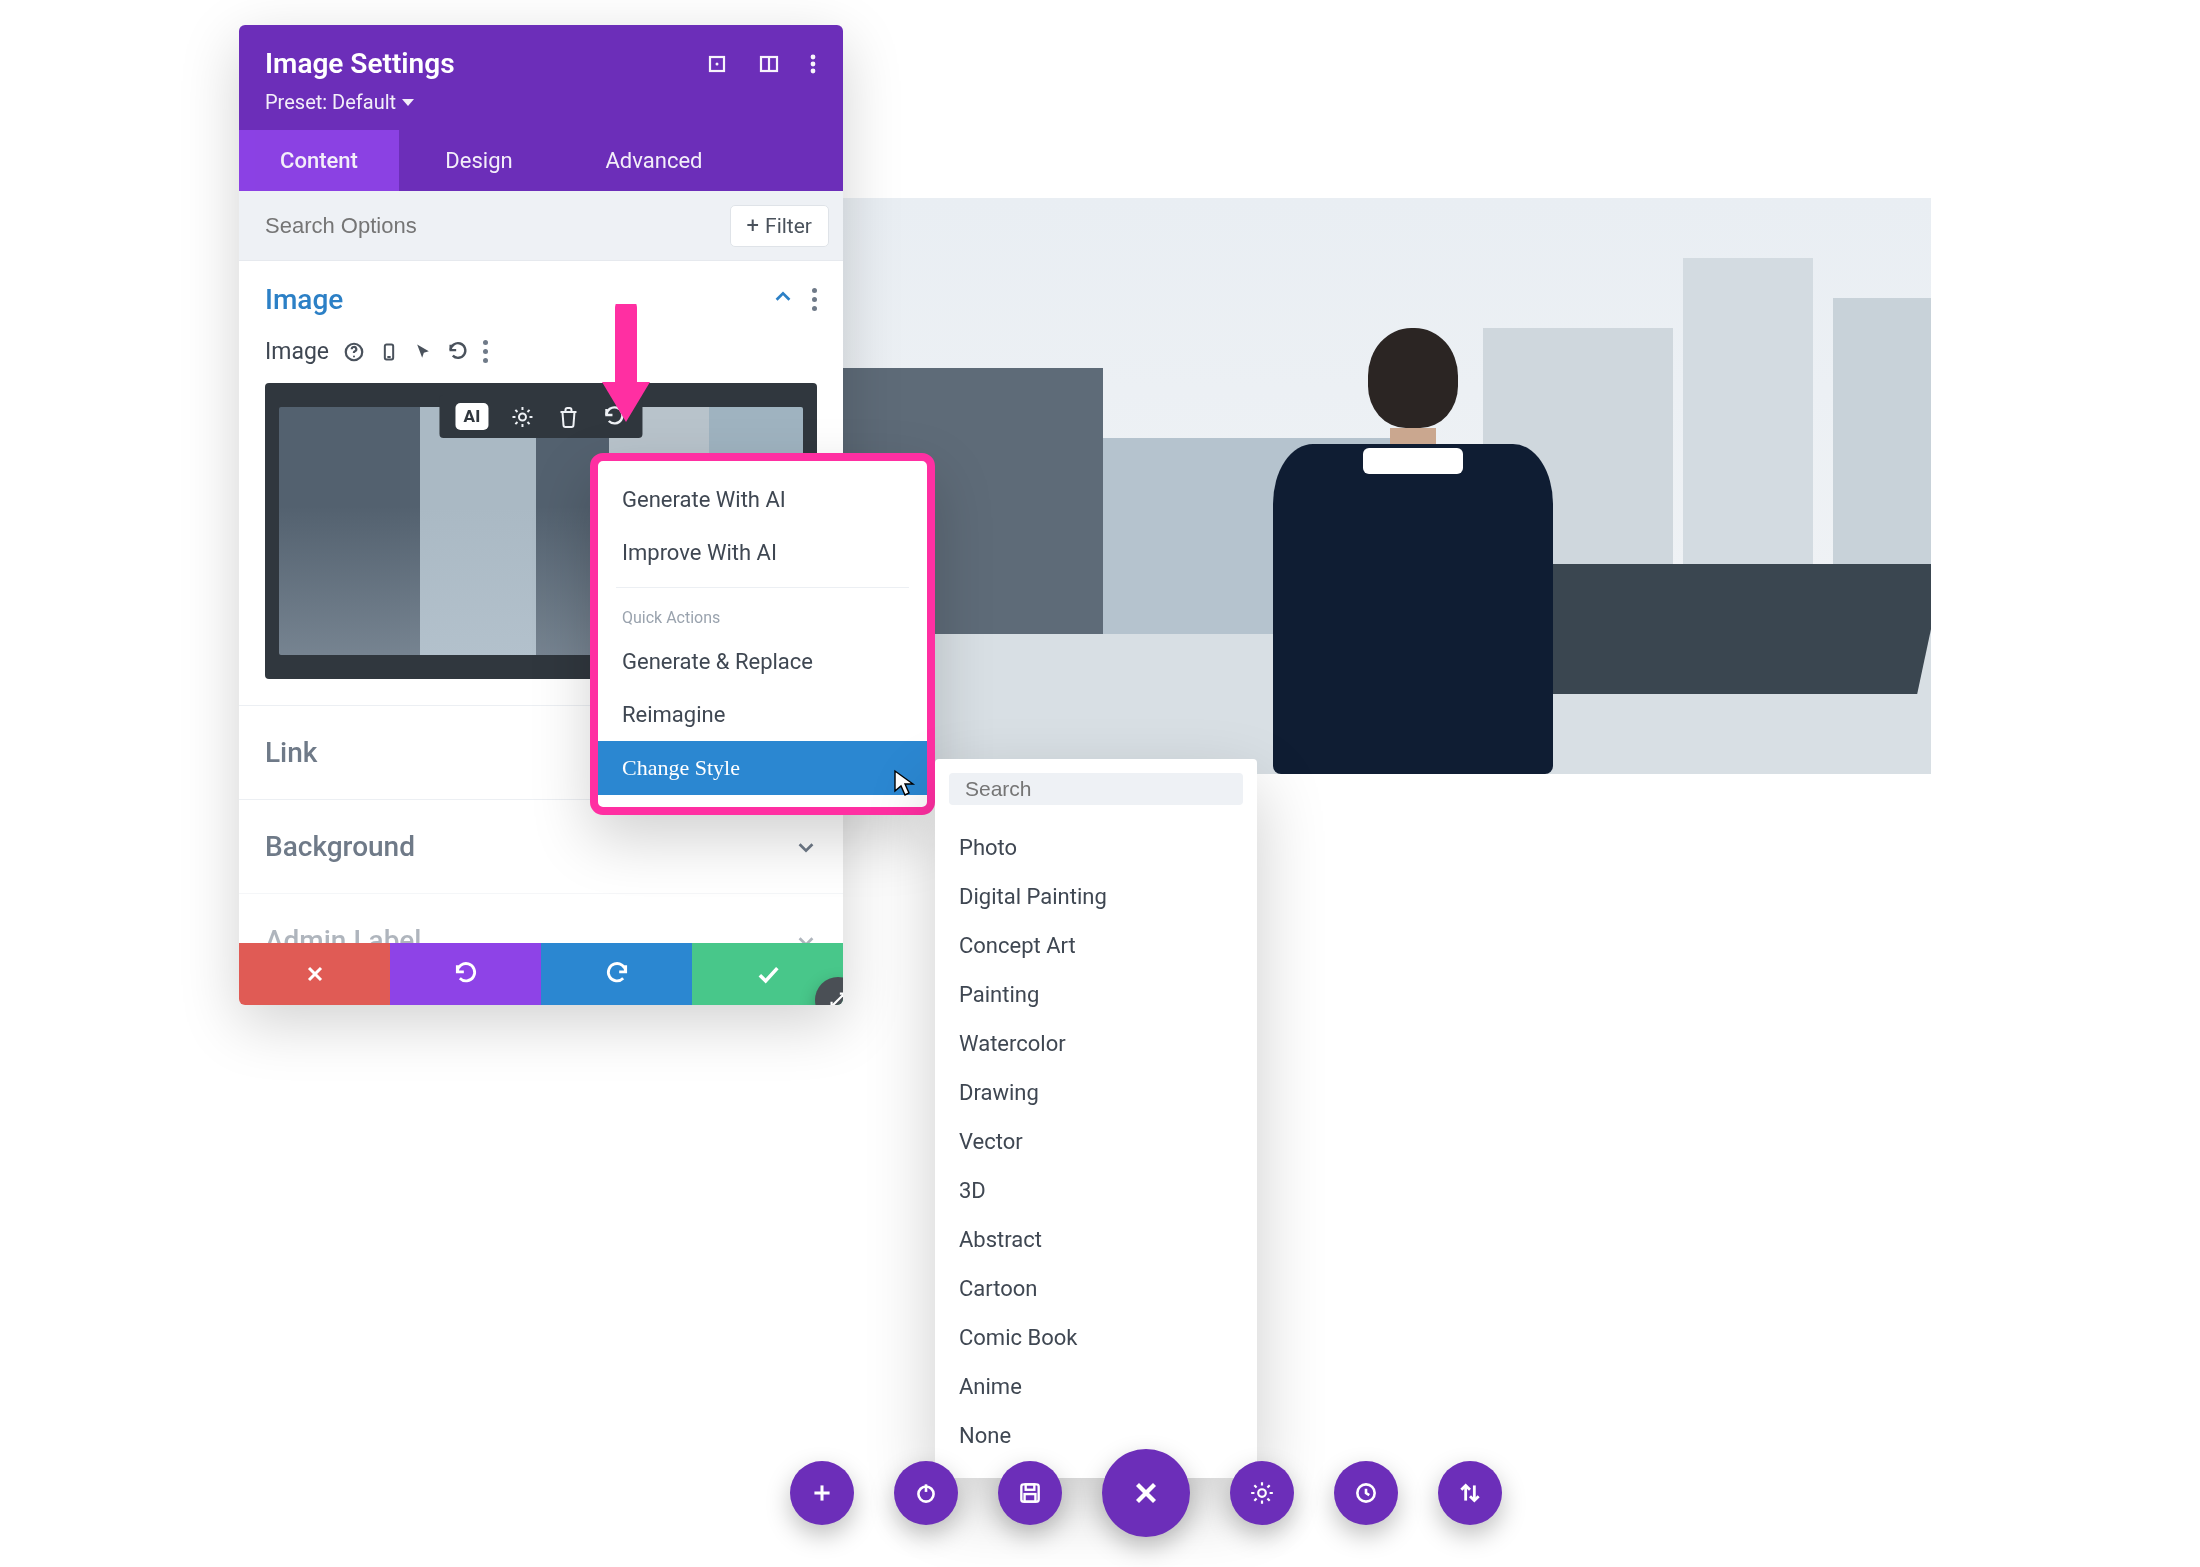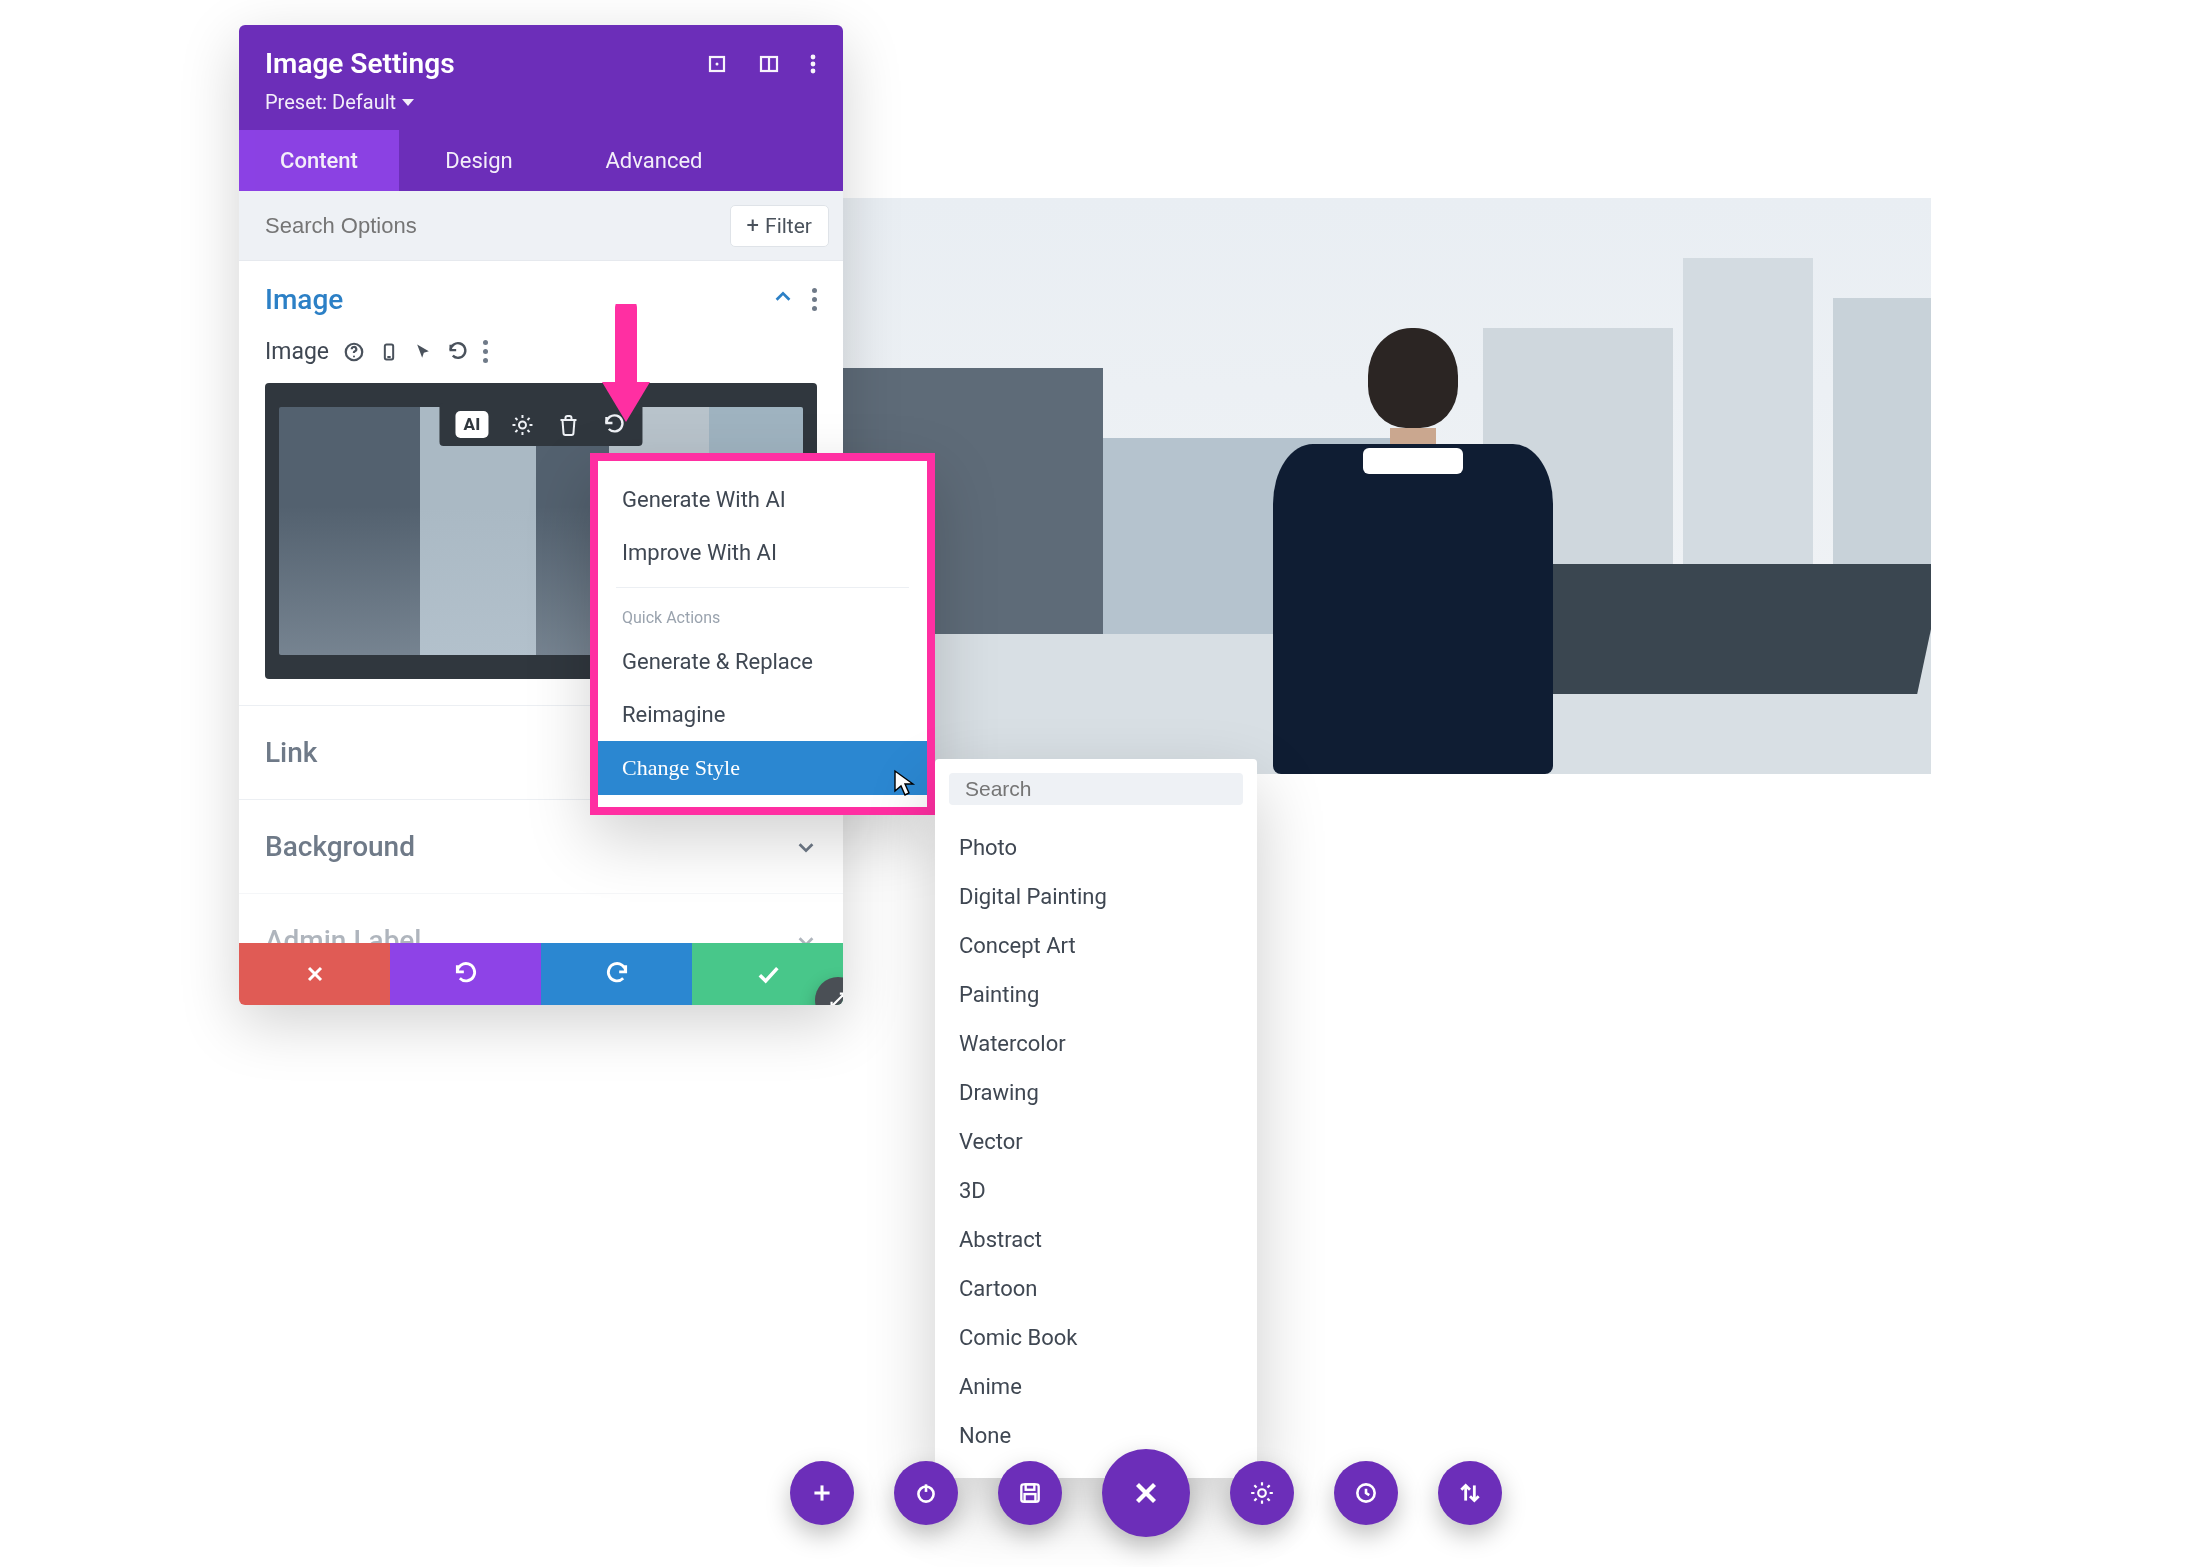--- a/index.html
+++ b/index.html
@@ -81,21 +81,21 @@
   }
   .image-thumb {
     width:100%; height:100%;
     border-radius:2px;
     background:
       linear-gradient(180deg, rgba(166,188,207,.0) 0%, rgba(166,188,207,.0) 40%, rgba(199,211,222,.3) 100%),
       linear-gradient(90deg, #53616f 0 27%, #aab9c4 27% 49%, #53616f 49% 63%, #b8c3cb 63% 82%, #9fb3c0 82% 100%),
       #97a9b6;
   }
   .image-toolbar {
-    position:absolute; top:20px; left:50%; transform:translateX(-50%);
+    position:absolute; top:12px; left:50%; transform:translateX(-50%);
     display:flex; align-items:center; gap:22px; padding:8px 16px;
     background:#30373e; border-radius:4px;
   }
   .tool-btn { color:#eef1f5; cursor:pointer; display:flex;}
   .ai-chip {
     background:#ffffff; color:#30373e; border-radius:5px;
     font-size:17px; font-weight:800; letter-spacing:.25px;
     padding:5px 8px; line-height:1; cursor:pointer;
   }
   .section-collapse { padding:30px 26px; display:flex; align-items:flex-end; justify-content:space-between;}
@@ -114,21 +114,21 @@
     box-shadow:0 6px 16px rgba(0,0,0,.25); cursor:nwse-resize;
   }
 
   
   .pink-arrow { position:absolute; left:596px; top:304px; pointer-events:none;}
 
   
   .ai-menu {
     position:absolute; left:590px; top:453px;
     width:345px; background:#ffffff;
-    border:8px solid #ff2fa2; border-radius:0;
+    border:8px solid #ff2fa2; border-radius:13px;
     box-shadow: 0 24px 60px rgba(0,0,0,.18);
   }
   .ai-menu-inner { padding:12px 0;}
   .ai-item {
     padding:14px 24px; font-size:22px; color:#3f4752; cursor:pointer;
   }
   .ai-sep { border-top:1px solid #eceff3; margin:8px 18px;}
   .ai-heading { padding:12px 24px 8px; font-size:16px; color:#9aa3ae; }
   .ai-item.selected { background:#2b87d1; color:#ffffff;font-family:Liberation Serif, serif;}
   .cursor { position:absolute; left:892px; top:769px; pointer-events:none;}

